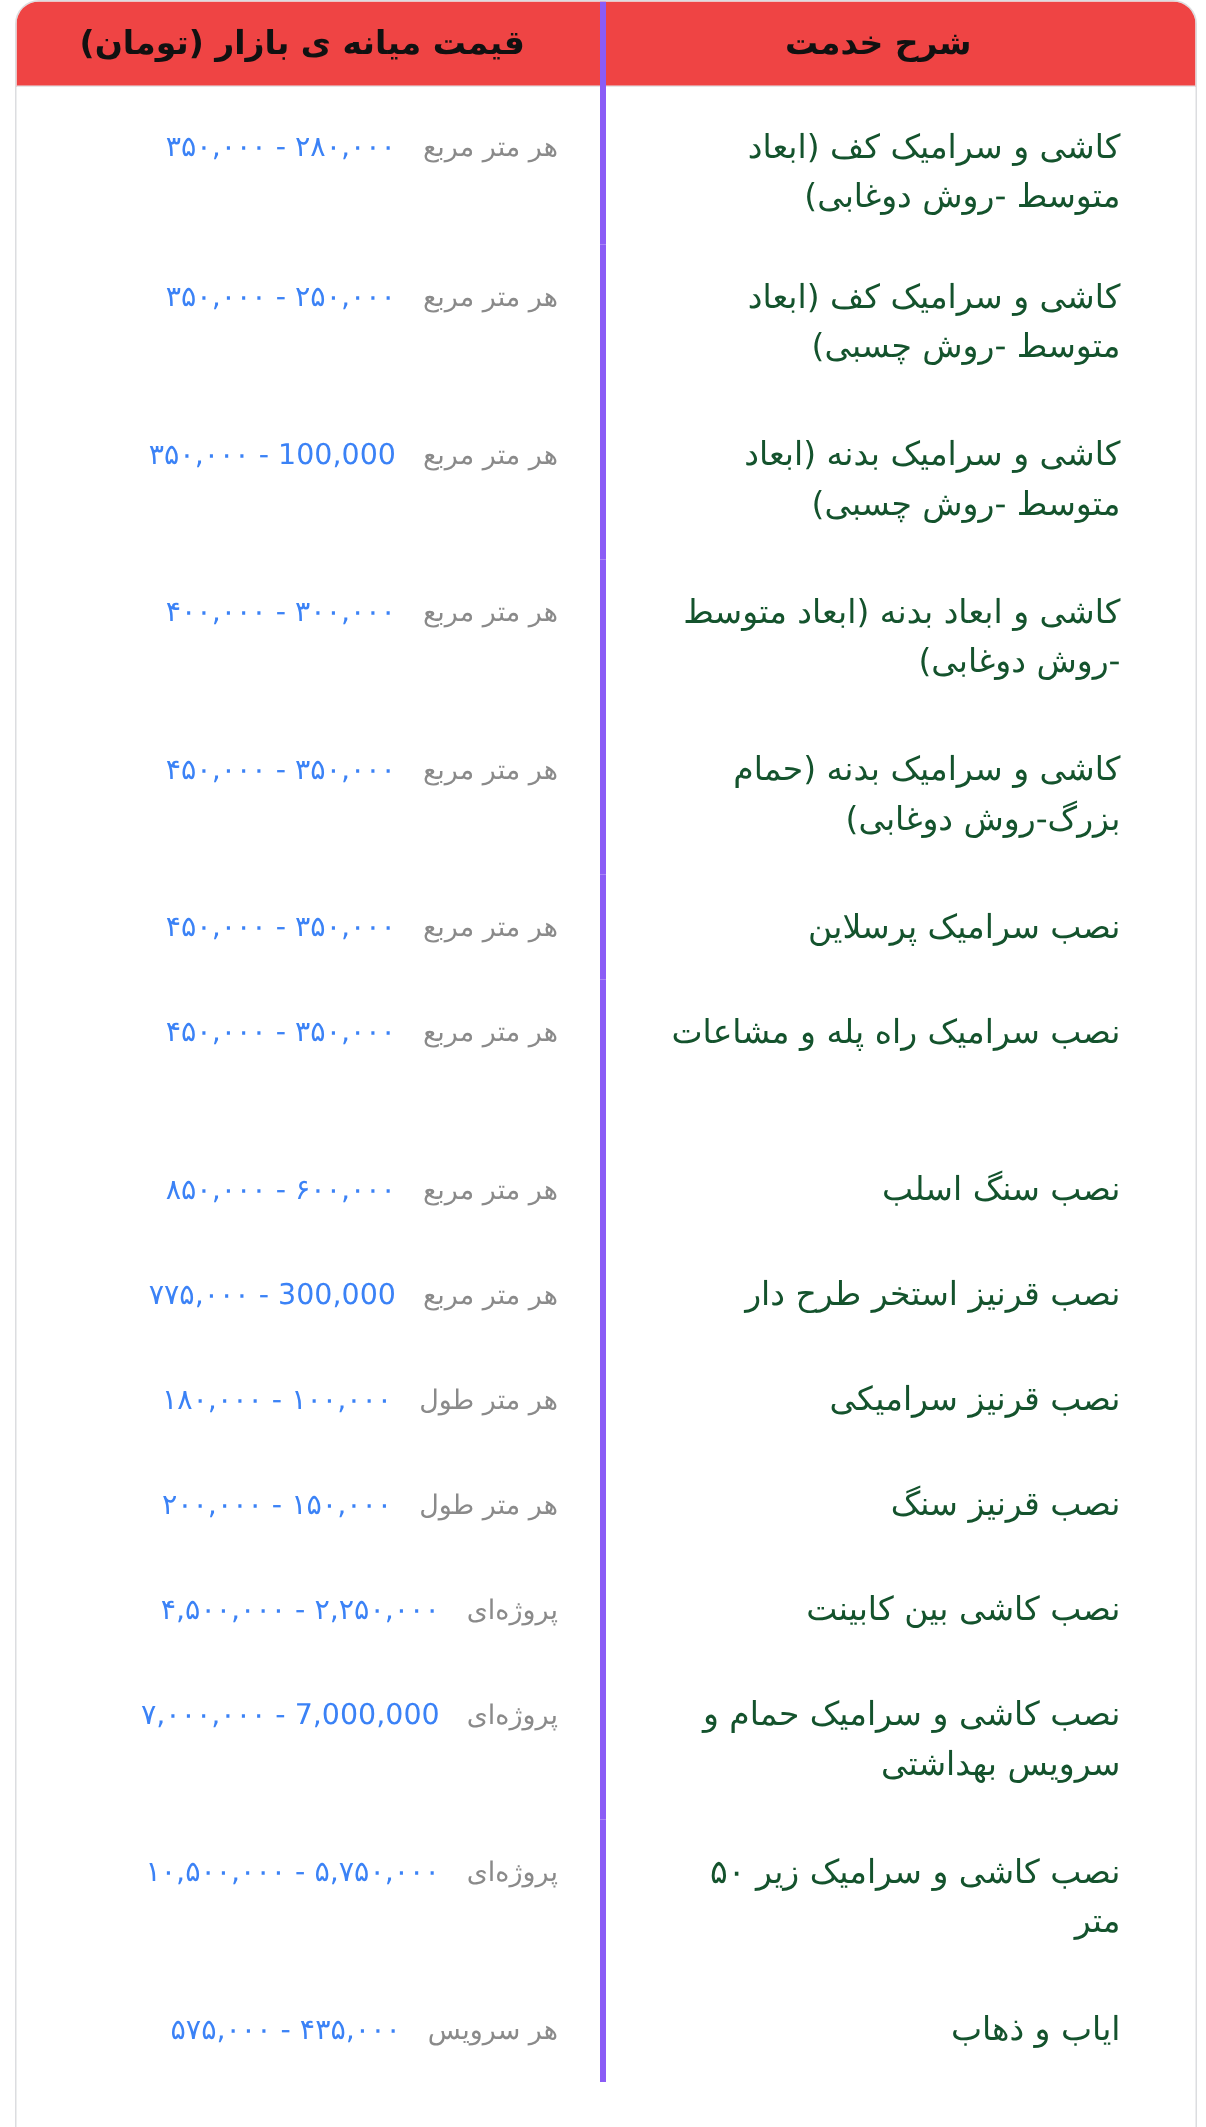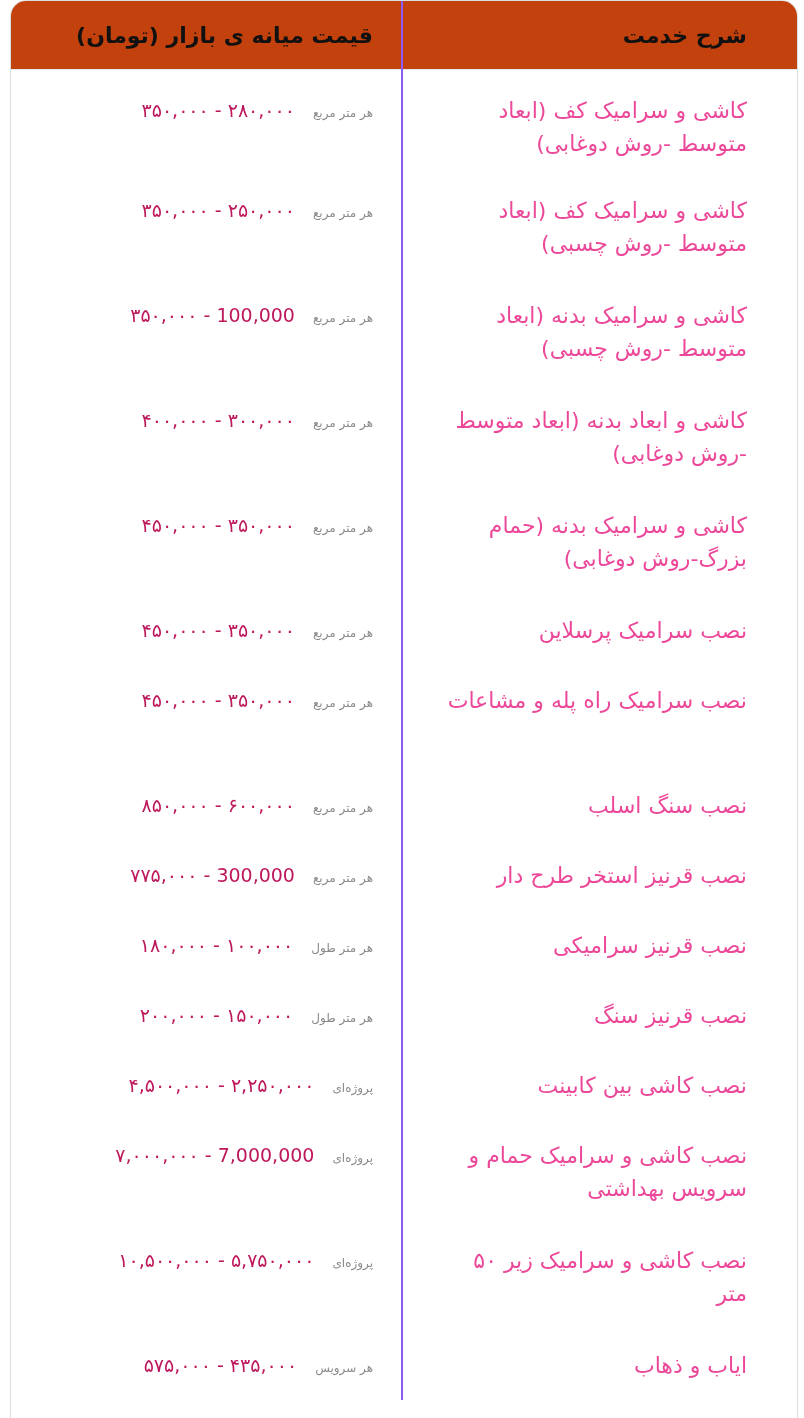--- a/index.html
+++ b/index.html
@@ -27,60 +27,60 @@
     }
     table {
       direction: rtl;
       border-collapse: collapse;
       width: 100%;
       table-layout: fixed;
     }
     col.c-service { width: 395px; }
     col.c-price { width: 391px; }
     thead th {
-      background: #c2410c;
-      height: 68px;
+      background: #ef4444;
+      height: 56px;
       font-weight: bold;
       font-size: 22px;
-      text-align: right;
+      text-align: center;
       vertical-align: middle;
       padding: 0 50px 0 20px;
       border-bottom: 1px solid #e6e7ea;
       color: #111;
     }
     thead th.h-price { padding-right: 28px; }
     th.h-service, td.service {
-      border-left: 2px solid #8b5cf6;
+      border-left: 4px solid #8b5cf6;
     }
     td {
       vertical-align: top;
       text-align: right;
       padding: 0;
     }
     td.service {
       font-size: 22px;
       line-height: 33px;
       padding-right: 50px;
       padding-left: 40px;
-      color: #ec4899;
+      color: #14532d;
     }
     td.price {
       padding-right: 28px;
       padding-left: 10px;
       white-space: nowrap;
       font-size: 19px;
       line-height: 33px;
     }
     .unit {
       color: #8a8a8a;
-      font-size: 12px;
+      font-size: 18px;
       margin-left: 18px;
     }
     .range {
-      color: #be185d;
+      color: #3b82f6;
       direction: rtl;
       unicode-bidi: plaintext;
     }
     tr.two td { height: 105px; }
     tr.one td { height: 70px; }
     tbody tr td { padding-top: 19px; box-sizing: border-box; }
     tr.first td { padding-top: 24px; }
   </style>
 </head>
 <body>

